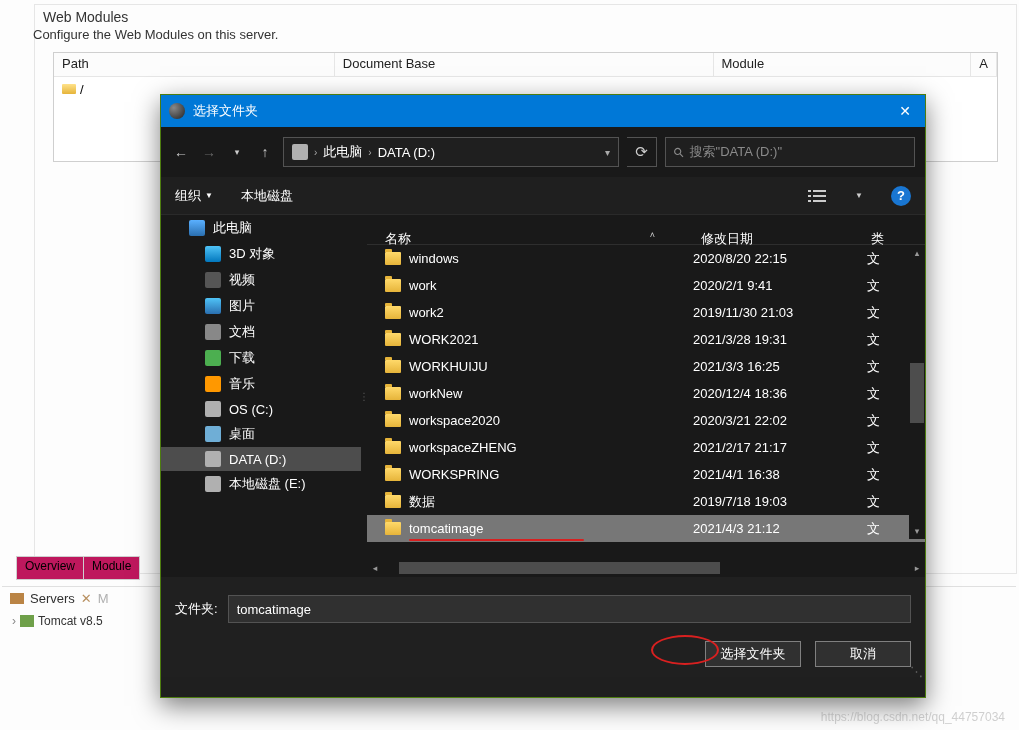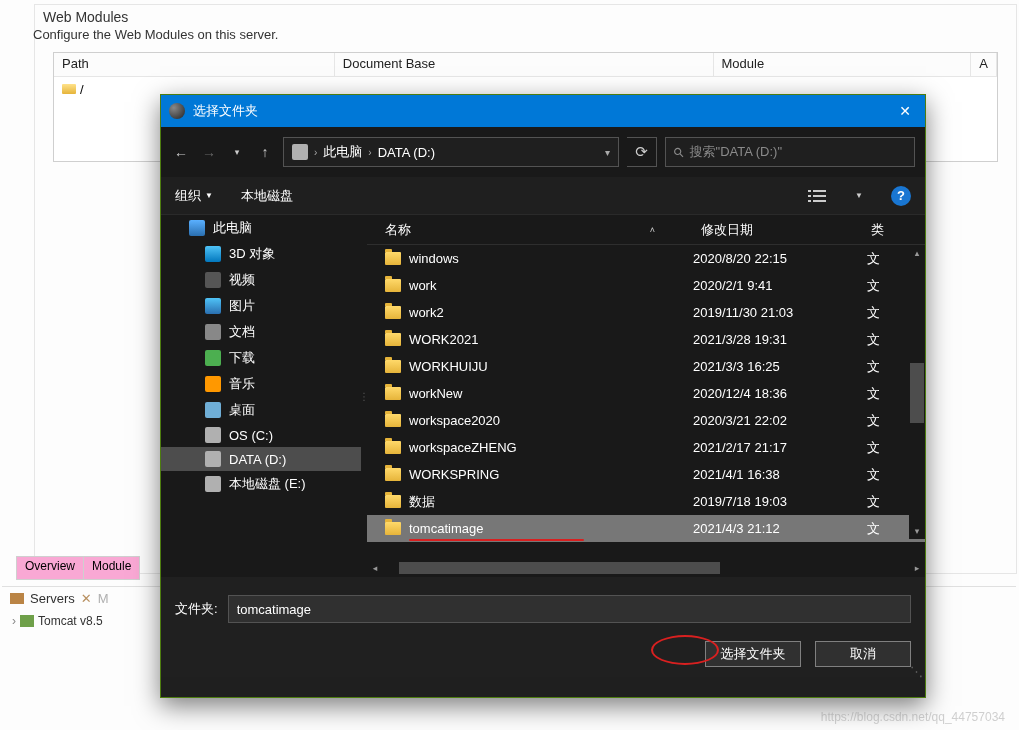--- a/index.html
+++ b/index.html
@@ -62,21 +62,21 @@
 .td1 { width: 292px; }
 
 .tab-bar {
   position: absolute;
   left: 16px; top: 556px;
   display: flex;
   height: 24px;
 }
 .tab {
   border: 1px solid #cfcfcf;
-  background: #f9a8d4;
+  background: #be185d;
   padding: 2px 8px;
   font-size: 12px;
   margin-right: -1px;
 }
 
 .bottom-pane {
   position: absolute;
   left: 2px; top: 586px;
   width: 1014px; height: 120px;
   border-top: 1px solid #e0e0e0;
@@ -227,21 +227,21 @@
 .list-header {
   display: flex;
   height: 30px;
   background: #191919;
   border-bottom: 1px solid #2e2e2e;
   font-size: 13px;
   color: #fff;
 }
 .lh {
   padding: 5px 8px;
-  display: flex; align-items: center; gap: 18px;
+  display: flex; gap: 18px; margin-top: 10px;
 }
 .lh-name { width: 326px; padding-left: 18px; }
 .lh-date { width: 170px; }
 .lh-type { flex: 1; }
 .sort-chev { font-size: 9px; color: #ccc; }
 .list-body {
   flex: 1;
   overflow-y: hidden;
   position: relative;
 }
@@ -505,26 +505,26 @@
         </div>
       <div class="tree-item indent">
           <span class="ico ico-dl"></span>
           <span>下载</span>
         </div>
       <div class="tree-item indent">
           <span class="ico ico-music"></span>
           <span>音乐</span>
         </div>
       <div class="tree-item indent">
+          <span class="ico ico-drive"></span>
+          <span>OS (C:)</span>
+        </div>
+      <div class="tree-item indent">
           <span class="ico ico-desktop"></span>
           <span>桌面</span>
-        </div>
-      <div class="tree-item indent">
-          <span class="ico ico-drive"></span>
-          <span>OS (C:)</span>
         </div>
       <div class="tree-item indent selected">
           <span class="ico ico-drive"></span>
           <span>DATA (D:)</span>
         </div>
       <div class="tree-item indent">
           <span class="ico ico-drive"></span>
           <span>本地磁盘 (E:)</span>
         </div>
     </div>

